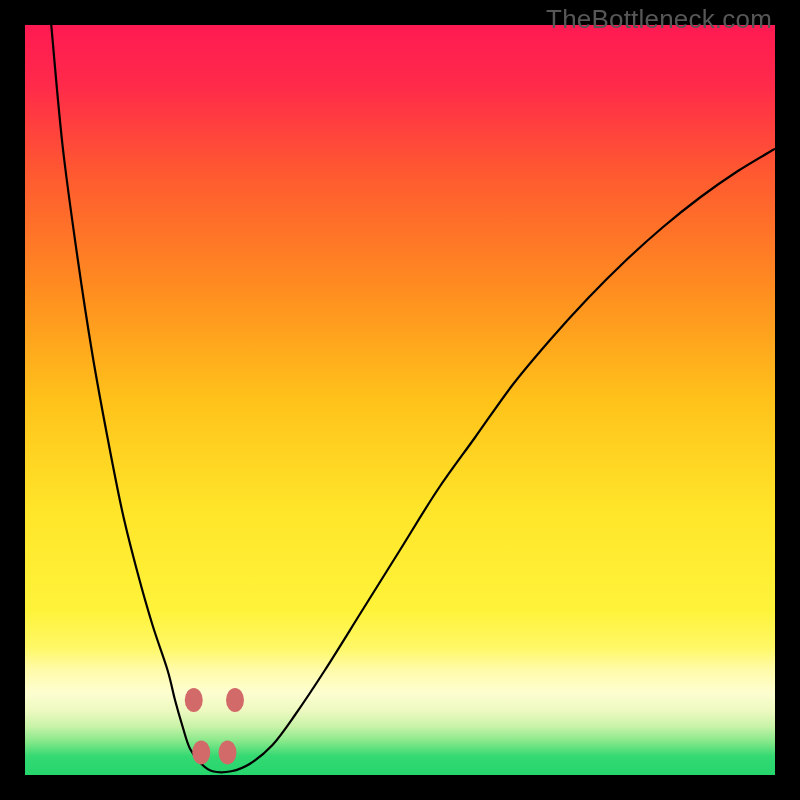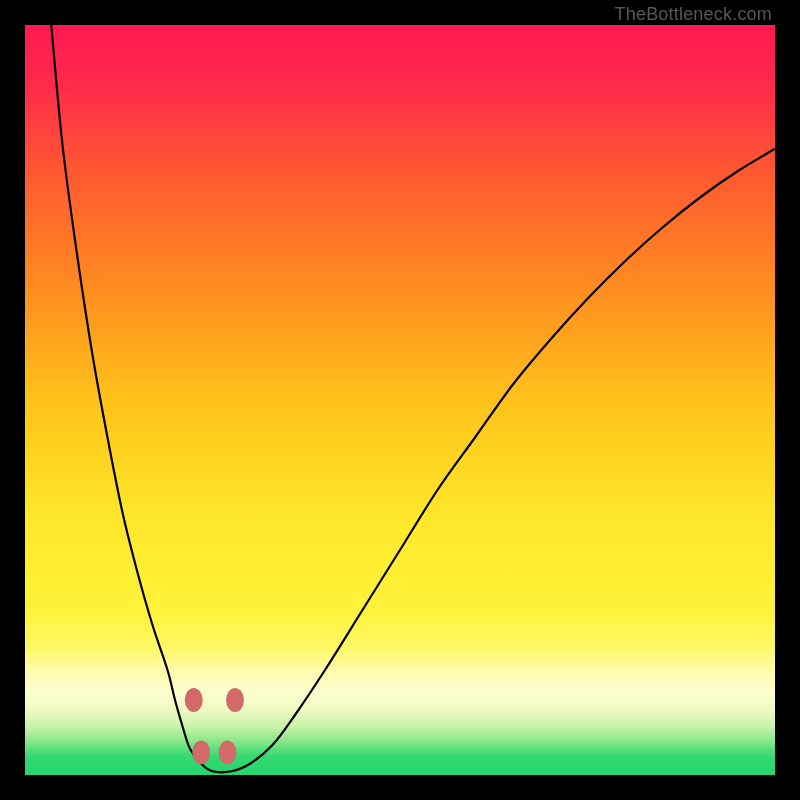--- a/index.html
+++ b/index.html
@@ -25,21 +25,21 @@
     left: 0;
     top: 0;
     width: 750px;
     height: 750px;
   }
   .watermark {
     position: absolute;
     top: 4px;
     right: 28px;
     color: #575757;
-    font-size: 18px;
+    font-size: 26px;
     font-weight: 400;
     letter-spacing: 0.2px;
     z-index: 10;
   }
   svg.curve {
     position: absolute;
     left: 0;
     top: 0;
     width: 750px;
     height: 750px;

